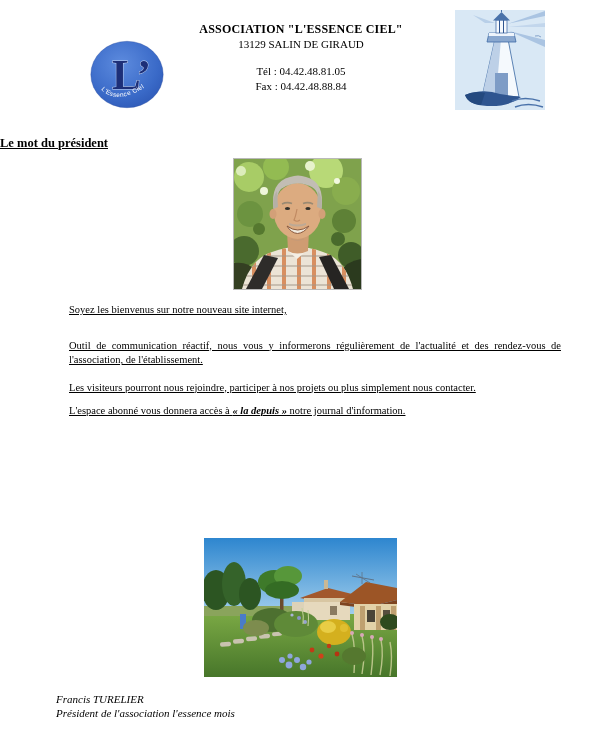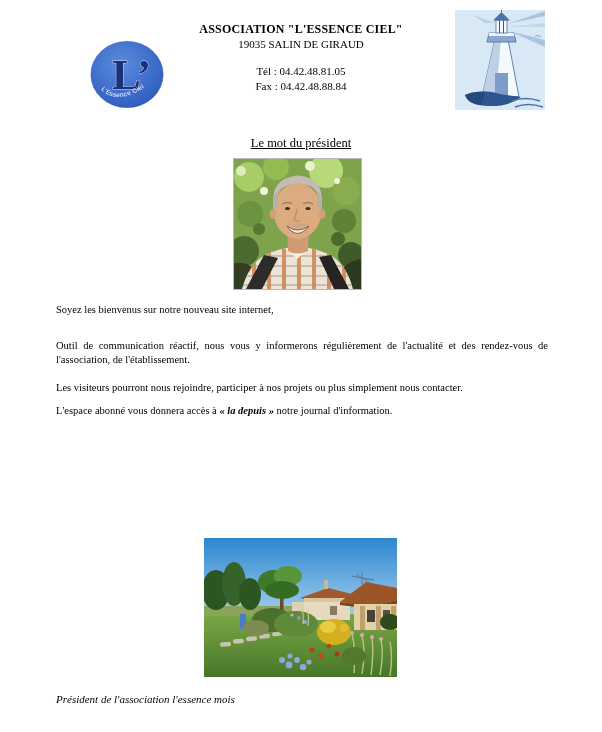--- a/index.html
+++ b/index.html
@@ -18,33 +18,33 @@
     text-align:center;
     font-size:11px;line-height:14.5px;
   }
   .assoc-title{font-size:12px;font-weight:bold;letter-spacing:.2px;}
   .tel-block{margin-top:13px;}
   .logo-wrap{position:absolute;left:90px;top:40px;width:74px;height:69px;}
   .lighthouse-wrap{position:absolute;left:455px;top:10px;width:90px;height:100px;}
   
   .doc-heading{
     position:absolute;left:0;right:0;top:136px;
-    text-align:center;
-    font-size:12.5px;font-weight:normal;
+    text-align:left;
+    font-size:12.5px;font-weight:bold;
     text-decoration:underline;
   }
   
   .portrait-wrap{
     position:absolute;left:233px;top:158px;width:127px;height:130px;
     border:1px solid #b9b9b9;box-sizing:content-box;
   }
   
   .body-text{
-    position:absolute;left:56px;top:303px;width:492px;
-    font-size:10.5px;line-height:14.5px;
+    position:absolute;left:69px;top:303px;width:492px;
+    font-size:10.5px;line-height:14.5px;text-decoration:underline;
   }
   .body-text p{margin:0;text-align:justify;}
   .body-text p.nowrap{white-space:nowrap;text-align:left;}
   .p1{margin-bottom:21px !important;}
   .p2{margin-bottom:12px !important;}
   .p3{margin-bottom:9px !important;}
   .p4{margin-bottom:13px !important;}
   .p5{margin-bottom:9px !important;}
   .p6{margin-bottom:17px !important;}
   .liaison{font-weight:bold;font-style:italic;}
@@ -75,21 +75,21 @@
       <text x="22" y="49" font-family="'Liberation Serif', serif" font-weight="bold" font-size="43" fill="#1d2f78" stroke="#c7d7f2" stroke-width="0.9" paint-order="stroke">L’</text>
       <path id="logoCapPath" d="M 9,47 Q 27,70 65,40" fill="none"></path>
       <text font-family="'Liberation Sans', sans-serif" font-size="6.4" fill="#ffffff" letter-spacing="0.4">
         <textPath href="#logoCapPath" startOffset="3">L'Essence Ciel</textPath>
       </text>
     </svg>
   </div>
 
   <div class="header-text">
     <div class="assoc-title">ASSOCIATION "L'ESSENCE CIEL"</div>
-    <div>19035 SALIN DE GIRAUD</div>
+    <div>13129 SALIN DE GIRAUD</div>
     <div class="tel-block">Tél : 04.42.48.81.05</div>
     <div>Fax : 04.42.48.88.84</div>
   </div>
 
   <div class="lighthouse-wrap">
     <svg width="90" height="100" viewBox="0 0 90 100">
       <rect width="90" height="100" fill="#d9e8f5"></rect>
 
       <polygon points="52,14 90,1 90,6" fill="#aac4e2"></polygon>
       <polygon points="53,17 90,13 90,17" fill="#c2d6ec"></polygon>
@@ -299,16 +299,17 @@
           <circle cx="158" cy="97" r="2"></circle>
         <circle cx="168" cy="99" r="2"></circle>
           <circle cx="177" cy="101" r="2"></circle>
       </g>
       <ellipse cx="186" cy="84" rx="10" ry="8" fill="#2e4a1e"></ellipse>
       <ellipse cx="150" cy="118" rx="12" ry="9" fill="#55782f"></ellipse>
     </svg>
   </div>
 
   <div class="signature">
+    <div>Francis TURELIER</div>
     <div>Président de l'association l'essence mois</div>
   </div>
 
 </div>
 
 </body></html>

